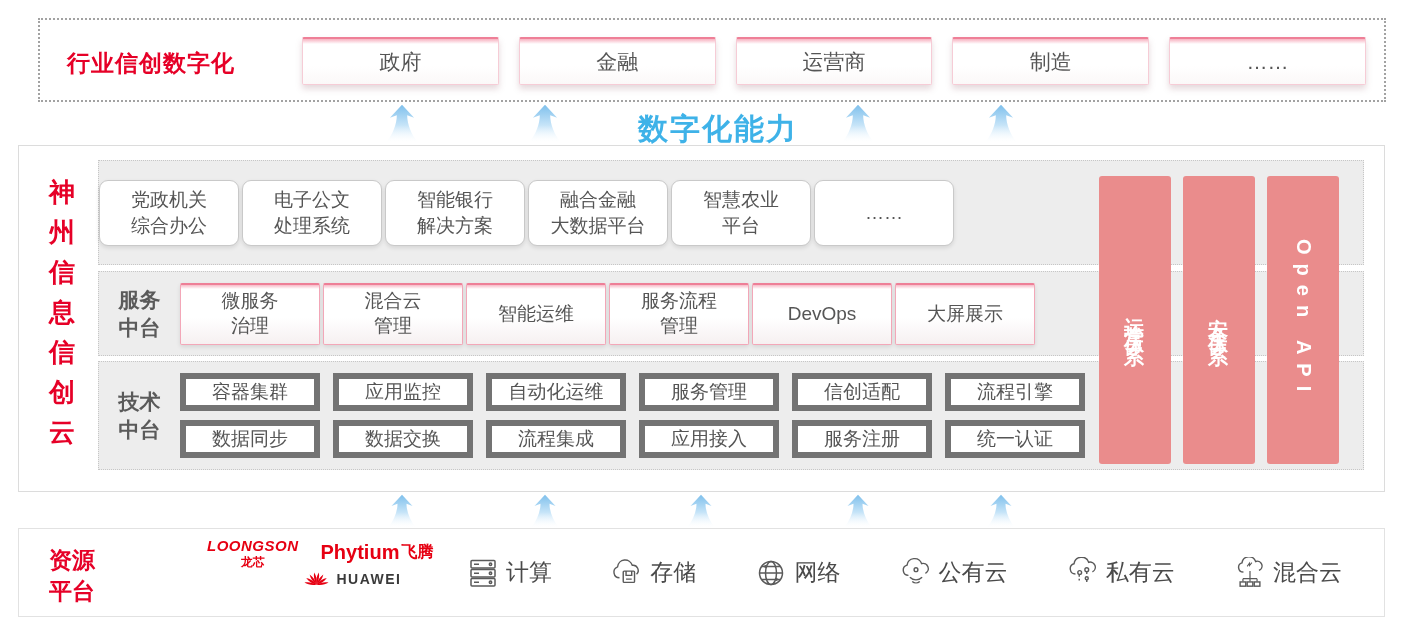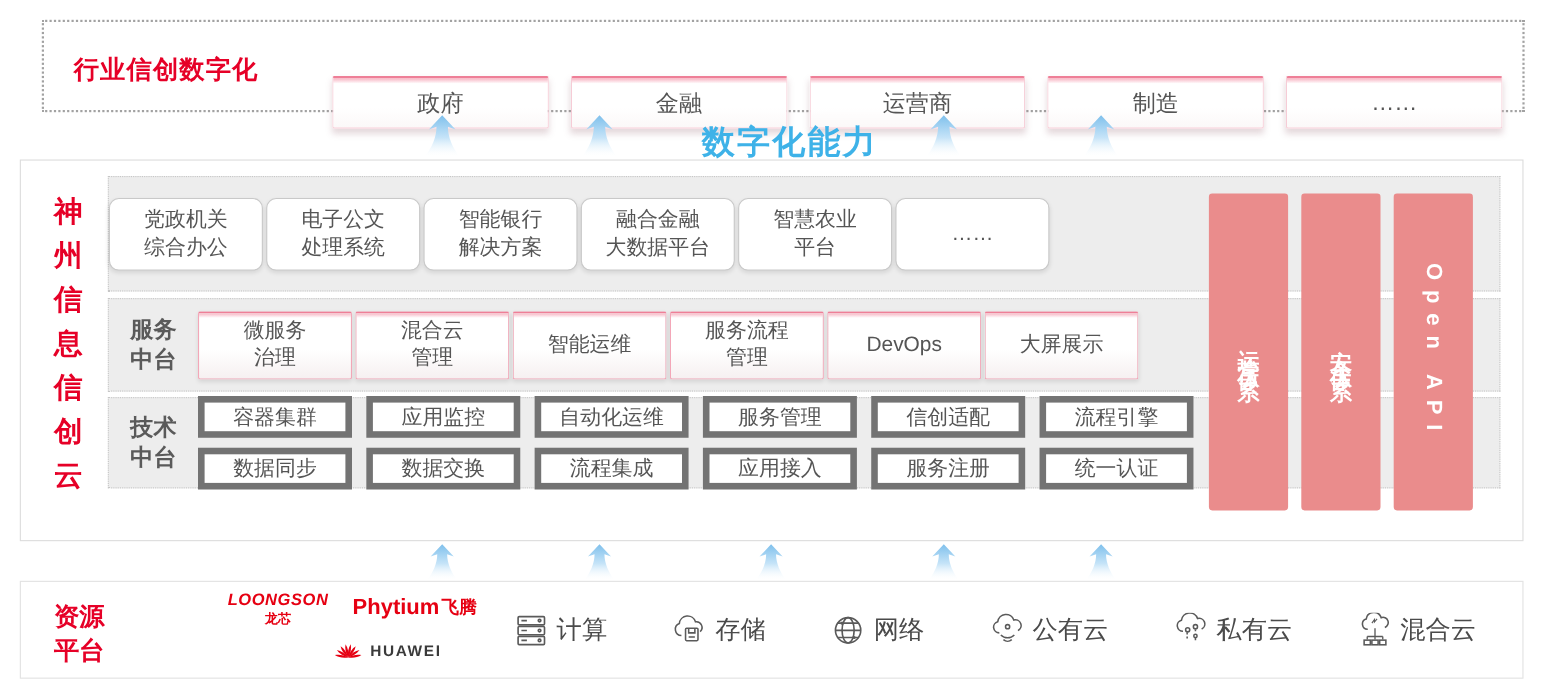--- a/index.html
+++ b/index.html
@@ -4,21 +4,21 @@
 <style>
   * { margin:0; padding:0; box-sizing:border-box; }
   html,body { width:1402px; height:632px; background:#fff; overflow:hidden;
     font-family:"Liberation Sans","DejaVu Sans",sans-serif; }
   .abs { position:absolute; }
 
   
   .industry-banner { left:38px; top:18px; width:1348px; height:84px;
     border:2px dotted #a2a2a2; }
   .industry-title { left:27px; top:28px; font-size:23px; font-weight:bold; color:#e60027; letter-spacing:1px; }
-  .industry-strip { left:262px; right:18px; top:17px; height:48px; display:flex; gap:20px; position:absolute;margin-top:32px; }
+  .industry-strip { left:262px; right:18px; top:17px; height:48px; display:flex; gap:20px; position:absolute; }
   .industry-box { flex:1 1 0; position:relative; background:linear-gradient(180deg,#ffffff 60%,#fbf8f8);
     border:1px solid #f6ccd6; border-top:2px solid #ee7f97; border-radius:2px;
     box-shadow:0 4px 6px rgba(160,120,130,.28); display:flex; align-items:center; justify-content:center;
     font-size:21px; color:#555; }
   .industry-box::before { content:""; position:absolute; left:0; right:0; top:0; height:5px;
     background:linear-gradient(180deg,#f7b1c0,rgba(255,255,255,0)); }
 
   
   .arrow { width:36px; height:38px; }
   .arrow svg { width:100%; height:100%; display:block; }
@@ -28,21 +28,21 @@
   .platform-panel { left:18px; top:145px; width:1367px; height:347px;
     border:1px solid #dcdcdc; background:#fff; }
   .vertical-title { left:28px; top:26px; width:30px; font-size:26px; font-weight:bold; color:#e60027;
     line-height:40px; word-break:break-all; text-align:center; }
   .prow { position:absolute; left:79px; width:1266px; background:#ededed;
     border:1px dotted #c6c6c6; display:flex; align-items:center; }
   .prow-label { width:81px; flex:0 0 81px; text-align:center; font-size:21px; font-weight:bold;
     color:#5a5a5a; white-space:pre-line; line-height:1.32; }
   .row-app  { top:14px;  height:105px; }
   .row-svc  { top:125px; height:85px;  }
-  .row-tech { top:215px; height:83px; }
+  .row-tech { top:215px; height:109px; }
   .boxes { display:flex; gap:3px; align-items:center; }
   .bx { width:140px; text-align:center; color:#555; white-space:pre-line; }
   .app-bx { height:66px; background:#fff; border:1px solid #c9c9c9; border-radius:9px;
     box-shadow:0 2px 4px rgba(0,0,0,.10); display:flex; align-items:center; justify-content:center;
     font-size:19px; line-height:1.35; }
   .svc-bx { height:62px; position:relative; background:linear-gradient(180deg,#ffffff 55%,#f6f0f1);
     border:1px solid #f3a7b8; border-top:2px solid #ee7f97; border-radius:2px;
     box-shadow:0 2px 4px rgba(0,0,0,.10); display:flex; align-items:center; justify-content:center;
     font-size:19px; line-height:1.3; }
   .svc-bx::before { content:""; position:absolute; left:0; right:0; top:0; height:4px;
@@ -61,21 +61,21 @@
   .resource-title { left:30px; top:16px; font-size:23px; font-weight:bold; color:#e60027;
     white-space:pre-line; line-height:1.35; }
   .vendors { left:188px; top:8px; width:290px; }
   .vendor-row1 { display:flex; gap:22px; align-items:flex-start; }
   .loongson-block { text-align:center; }
   .loongson-en { font-size:15px; font-weight:900; font-style:italic; color:#e60012; letter-spacing:.5px; }
   .loongson-cn { font-size:12px; font-weight:bold; color:#e60012; }
   .phytium-block { display:flex; align-items:center; gap:2px; padding-top:4px; }
   .phytium-en { font-size:20px; font-weight:bold; color:#e60012; }
   .phytium-cn { font-size:16px; font-weight:bold; color:#e60012; }
-  .huawei-block { display:flex; align-items:center; gap:7px; justify-content:center; margin-top:12px; }
+  .huawei-block { display:flex; gap:7px; justify-content:center; margin-top:0; }
   .huawei-text { font-size:14px; font-weight:bold; color:#3a3a3a; letter-spacing:1.5px; }
   .resource-items { position:absolute; left:448px; right:42px; top:0; bottom:0;
     display:flex; justify-content:space-between; align-items:center; }
   .res-item { display:flex; align-items:center; gap:7px; }
   .res-item svg { width:32px; height:32px; }
   .res-label { font-size:23px; color:#4a4a4a;text-align:center; }
 </style>
 </head>
 <body>
 

